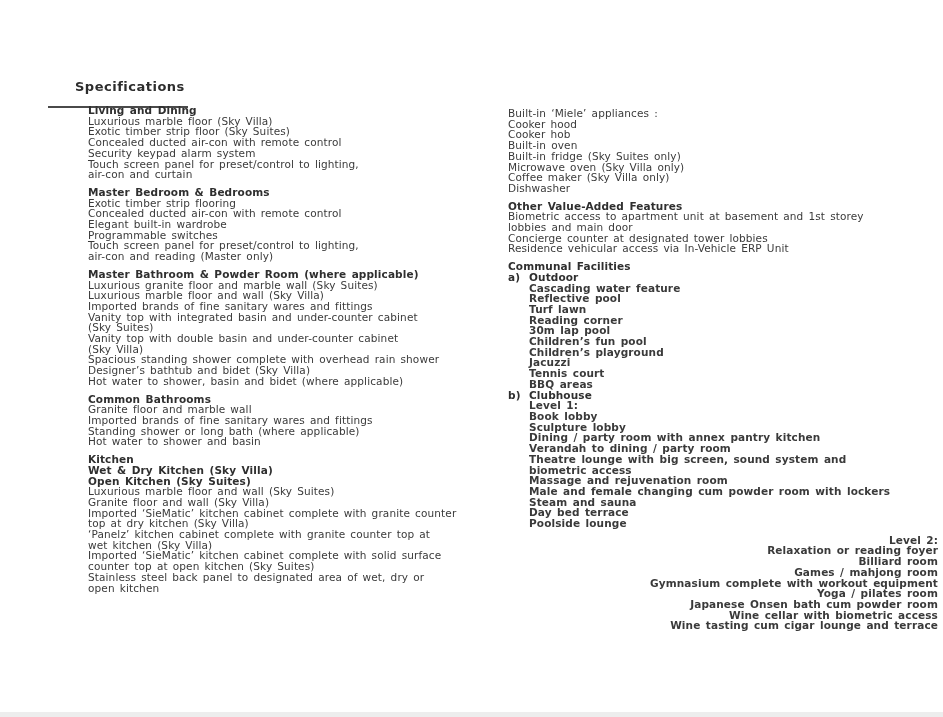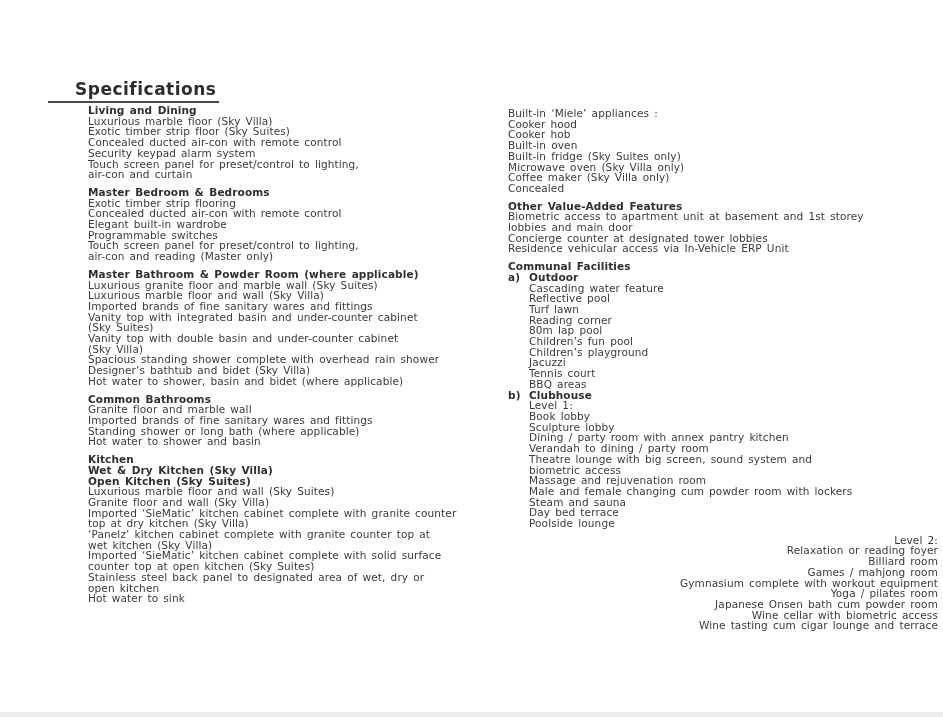--- a/index.html
+++ b/index.html
@@ -9,44 +9,44 @@
     position:relative;
     overflow:hidden;
     font-family:"DejaVu Sans", sans-serif;
     color:#3a3a3a;
     -webkit-font-smoothing:antialiased;
   }
   .page { position:absolute; inset:0; }
   .title {
     position:absolute;
     left:48px; top:79px;
-    font-size:17px;
+    font-size:13px;
     font-weight:bold;
     color:#2d2d2d;
     letter-spacing:0.5px;
-    padding:0 3px 2px 27px;
+    padding:0 3px 12px 27px;
     border-bottom:2px solid #4a4a4a;
     white-space:nowrap;
   }
   .col {
     position:absolute;
     font-size:10.5px;
     line-height:10.7px;
     letter-spacing:0.12px;
     word-spacing:1.6px;
     white-space:nowrap;
   }
   .col-left  { left:78px;  top:105px; width:440px; }
   .col-right { left:498px; top:108px; width:440px; }
   .section { margin-bottom:7px;margin-left:10px; }
   .line { min-height:10.7px; }
   .hline { font-weight:bold; color:#2f2f2f; }
   .sub-head { font-weight:bold; color:#2f2f2f; }
   .sub-label { display:inline-block; width:21px; }
-  .group { padding-left:21px; }
+  .group { padding-left:21px;font-weight:bold; }
   .group.gap { margin-top:6px;text-align:right; }
   .scan-edge {
     position:absolute; left:0; right:0; bottom:0;
     height:5px; background:#ededed;
   }
 </style>
 </head>
 <body>
 
 <div class="page">
@@ -97,51 +97,50 @@
         <div class="line">Luxurious marble floor and wall (Sky Suites)</div>
         <div class="line">Granite floor and wall (Sky Villa)</div>
         <div class="line">Imported ‘SieMatic’ kitchen cabinet complete with granite counter</div>
         <div class="line">top at dry kitchen (Sky Villa)</div>
         <div class="line">‘Panelz’ kitchen cabinet complete with granite counter top at</div>
         <div class="line">wet kitchen (Sky Villa)</div>
         <div class="line">Imported ‘SieMatic’ kitchen cabinet complete with solid surface</div>
         <div class="line">counter top at open kitchen (Sky Suites)</div>
         <div class="line">Stainless steel back panel to designated area of wet, dry or</div>
         <div class="line">open kitchen</div>
-        <div class="line">Hot water to sink</div>
       </div>
     </div>
   <div class="col col-right" id="col-right">
       <div class="section">
         <div class="line">Built-in ‘Miele’ appliances :</div>
         <div class="line">Cooker hood</div>
         <div class="line">Cooker hob</div>
         <div class="line">Built-in oven</div>
         <div class="line">Built-in fridge (Sky Suites only)</div>
         <div class="line">Microwave oven (Sky Villa only)</div>
         <div class="line">Coffee maker (Sky Villa only)</div>
-        <div class="line">Concealed</div>
+        <div class="line">Dishwasher</div>
       </div>
       <div class="section">
         <div class="line hline">Other Value-Added Features</div>
         <div class="line">Biometric access to apartment unit at basement and 1st storey</div>
         <div class="line">lobbies and main door</div>
         <div class="line">Concierge counter at designated tower lobbies</div>
         <div class="line">Residence vehicular access via In-Vehicle ERP Unit</div>
       </div>
       <div class="section">
         <div class="line hline">Communal Facilities</div>
         <div class="subsection">
           <div class="line sub-head"><span class="sub-label">a)</span><span class="sub-title">Outdoor</span></div>
           <div class="group">
             <div class="line">Cascading water feature</div>
             <div class="line">Reflective pool</div>
             <div class="line">Turf lawn</div>
             <div class="line">Reading corner</div>
-            <div class="line">80m lap pool</div>
+            <div class="line">30m lap pool</div>
             <div class="line">Children’s fun pool</div>
             <div class="line">Children’s playground</div>
             <div class="line">Jacuzzi</div>
             <div class="line">Tennis court</div>
             <div class="line">BBQ areas</div>
           </div>
         </div>
         <div class="subsection">
           <div class="line sub-head"><span class="sub-label">b)</span><span class="sub-title">Clubhouse</span></div>
           <div class="group">

